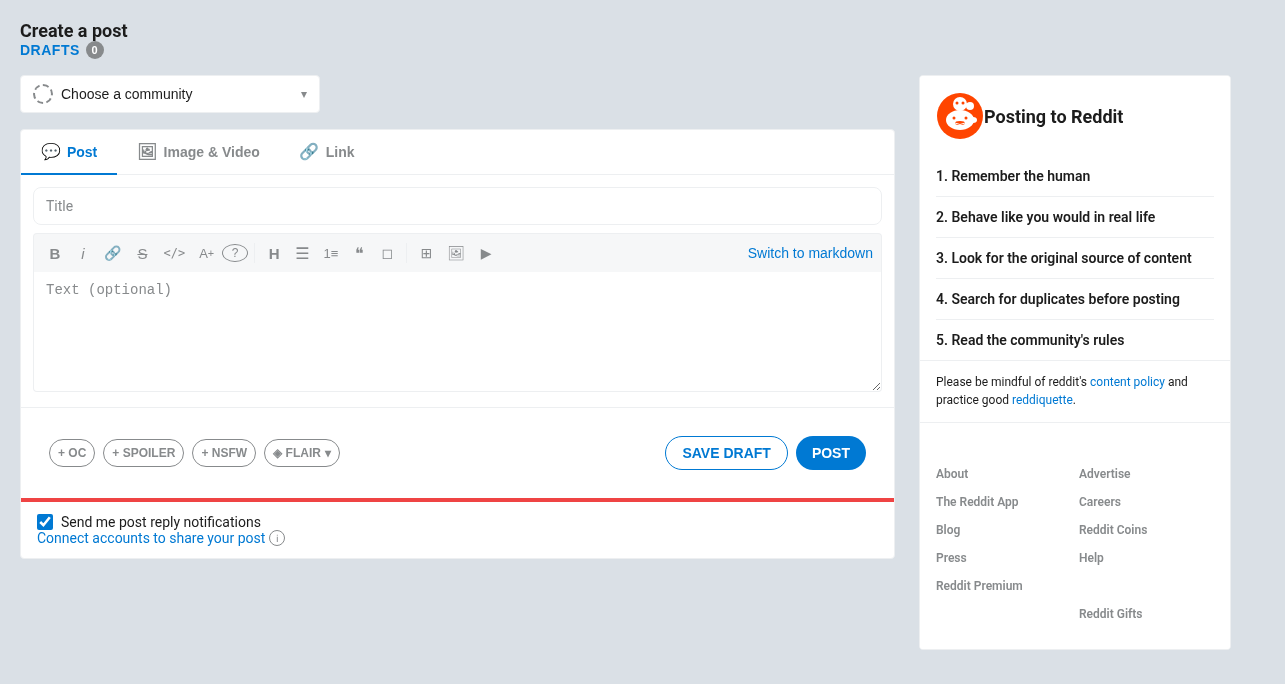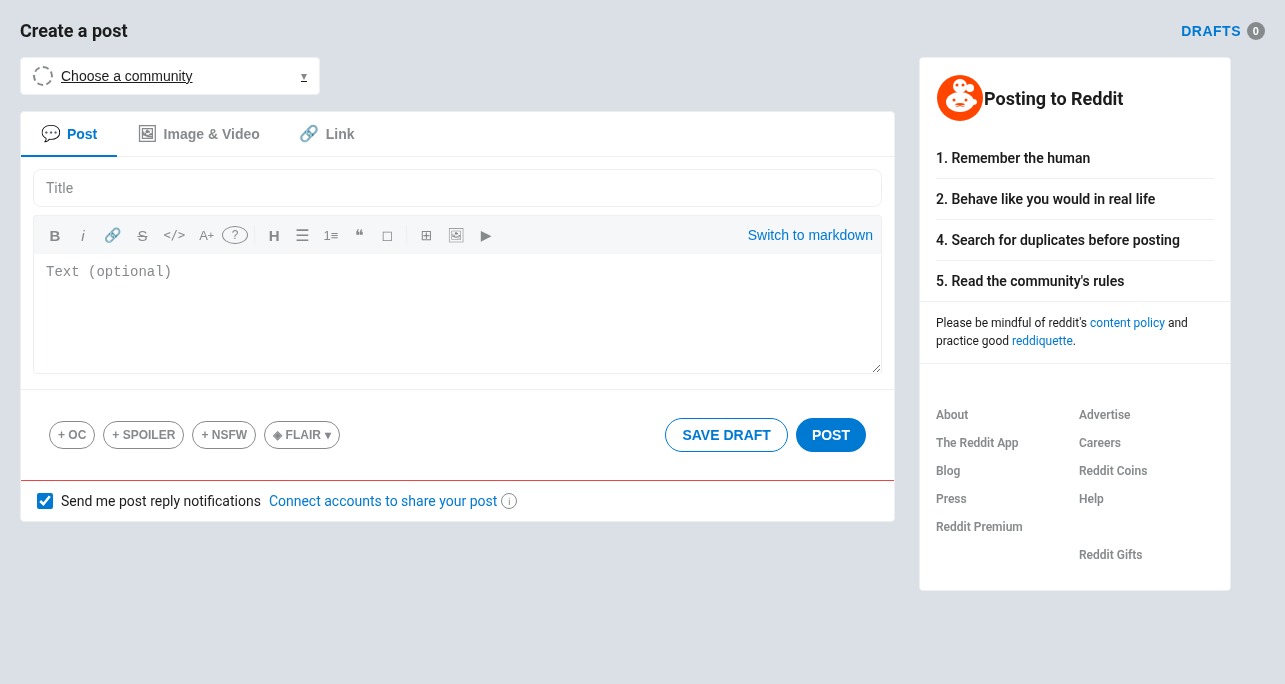--- a/index.html
+++ b/index.html
@@ -7,22 +7,23 @@
       background: #dae0e6;
       font-family: -apple-system, BlinkMacSystemFont, 'Segoe UI', Roboto, sans-serif;
       font-size: 14px;
       color: #1c1c1c;
       min-height: 684px;
       padding: 20px;
     }
     .page-header {
       display: flex;
       justify-content: space-between;
-      align-items: center;
+      align-items: flex-start;
       margin-bottom: 16px;
+      flex-direction: column;
     }
     .page-title {
       font-size: 18px;
       font-weight: 700;
       color: #1c1c1c;
     }
     .drafts-btn {
       display: flex;
       align-items: center;
       gap: 6px;
@@ -50,21 +51,20 @@
       display: flex;
       gap: 24px;
       align-items: flex-start;
     }
     .left-panel {
       flex: 1;
       max-width: 875px;
     }
     .community-selector {
       margin-bottom: 16px;
-      text-decoration: underline;
     }
     .community-select-btn {
       display: flex;
       align-items: center;
       gap: 8px;
       background: white;
       border: 1px solid #edeff1;
       border-radius: 4px;
       padding: 8px 12px;
       cursor: pointer;
@@ -241,23 +241,23 @@
       border: none;
       border-radius: 20px;
       background: #0079d3;
       color: white;
       font-weight: 700;
       font-size: 14px;
       cursor: pointer;
     }
     .post-options {
       padding: 12px 16px;
-      border-top: 1px solid #ef4444;
-      display: flex;
-      gap: 8px;
+      border-top: 4px solid #ef4444;
+      display: flex;
+      flex-direction: column;
     }
     .checkbox-row {
       display: flex;
       align-items: center;
       gap: 8px;
     }
     .checkbox-input {
       width: 16px;
       height: 16px;
       accent-color: #0079d3;
@@ -484,20 +484,21 @@
           <ellipse cx="37" cy="28" rx="4" ry="3" fill="white"></ellipse>
           <circle cx="24" cy="12" r="7" fill="white"></circle>
           <circle cx="21" cy="11" r="1.5" fill="#FF4500"></circle>
           <circle cx="27" cy="11" r="1.5" fill="#FF4500"></circle>
         </svg>
         <h2 class="card-title">Posting to Reddit</h2>
       </div>
       <div class="rules-list">
         <div class="rule-item">1. Remember the human</div>
         <div class="rule-item">2. Behave like you would in real life</div>
+        <div class="rule-item">3. Look for the original source of content</div>
         <div class="rule-item">4. Search for duplicates before posting</div>
         <div class="rule-item">5. Read the community's rules</div>
       </div>
       <div class="content-policy">
         <span>Please be mindful of reddit's </span><a href="#">content policy</a><span> and practice good </span><a href="#">reddiquette</a><span>.</span>
       </div>
       <div class="footer-links-card">
         <div class="footer-links-grid">
           <a href="#" class="footer-link">About</a>
           <a href="#" class="footer-link">Advertise</a>

